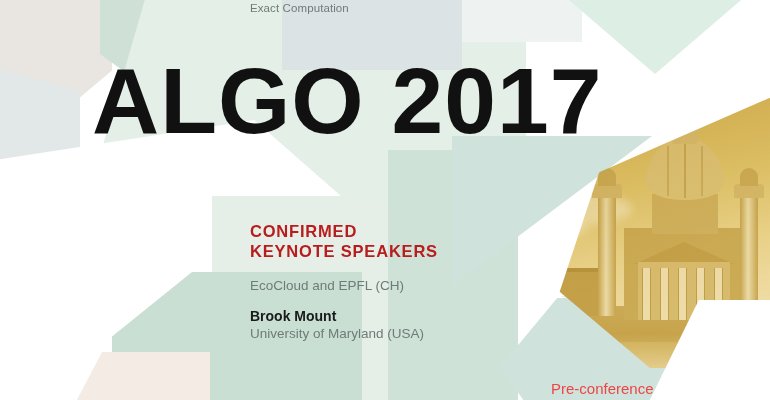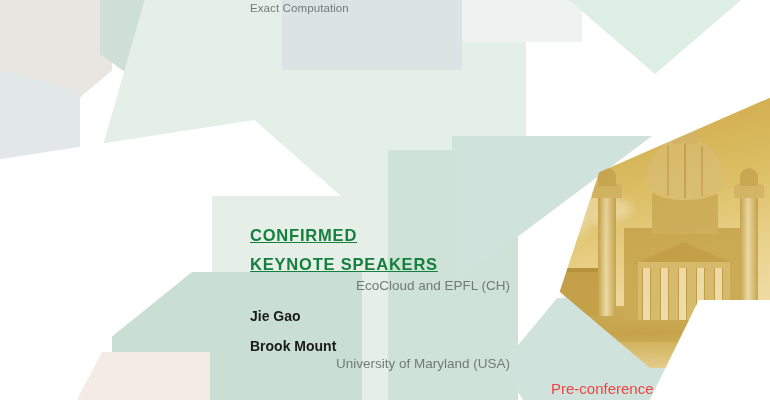--- a/index.html
+++ b/index.html
@@ -303,44 +303,42 @@
     white-space: nowrap;
   }
 
   .kw-heading {
     position: absolute;
     left: 250px;
     top: 221px;
     font-size: 16.5px;
     font-weight: bold;
     letter-spacing: .8px;
-    line-height: 29px;
-    color: #15803d;
+    line-height: 20px;
+    color: #b91c1c;
     white-space: pre-line;
-    text-decoration: underline;
   }
 
   .speakers {
     position: absolute;
     left: 250px;
     top: 277px;
     width: 260px;
   }
   .speaker { margin-bottom: 12px; }
   .sp-name {
     font-size: 14px;
     font-weight: bold;
     color: #1a1a1a;
     line-height: 18px;
   }
   .sp-affil {
     font-size: 13.5px;
     color: #6f7b78;
     line-height: 18px;
-    text-align: right;
   }
 
   .preconf {
     position: absolute;
     left: 551px;
     top: 379px;
     font-size: 15px;
     color: #ef4444;
     line-height: 20px;
     white-space: nowrap;
@@ -404,30 +402,30 @@
 
   <div class="shape sh-white-2" style="z-index:4"></div>
 
   <div class="text-layer">
 
     <div class="topline topline-1">on Algorithms</div>
     <div class="topline topline-2">Parameterized and
 Exact Computation</div>
     <div class="topline topline-3">Online Algorithms</div>
 
+    <div class="main-title">ALGO 2017</div>
 
     <div class="kw-heading">CONFIRMED
 KEYNOTE SPEAKERS</div>
 
     <div class="speakers">
       <div class="speaker">
         <div class="sp-affil">EcoCloud and EPFL (CH)</div>
       </div>
       <div class="speaker">
-        <div class="sp-name">Jie Gao</div>
       </div>
       <div class="speaker">
         <div class="sp-name">Brook Mount</div>
         <div class="sp-affil">University of Maryland (USA)</div>
       </div>
     </div>
 
     <div class="preconf">Pre-conference</div>
   </div>
 

